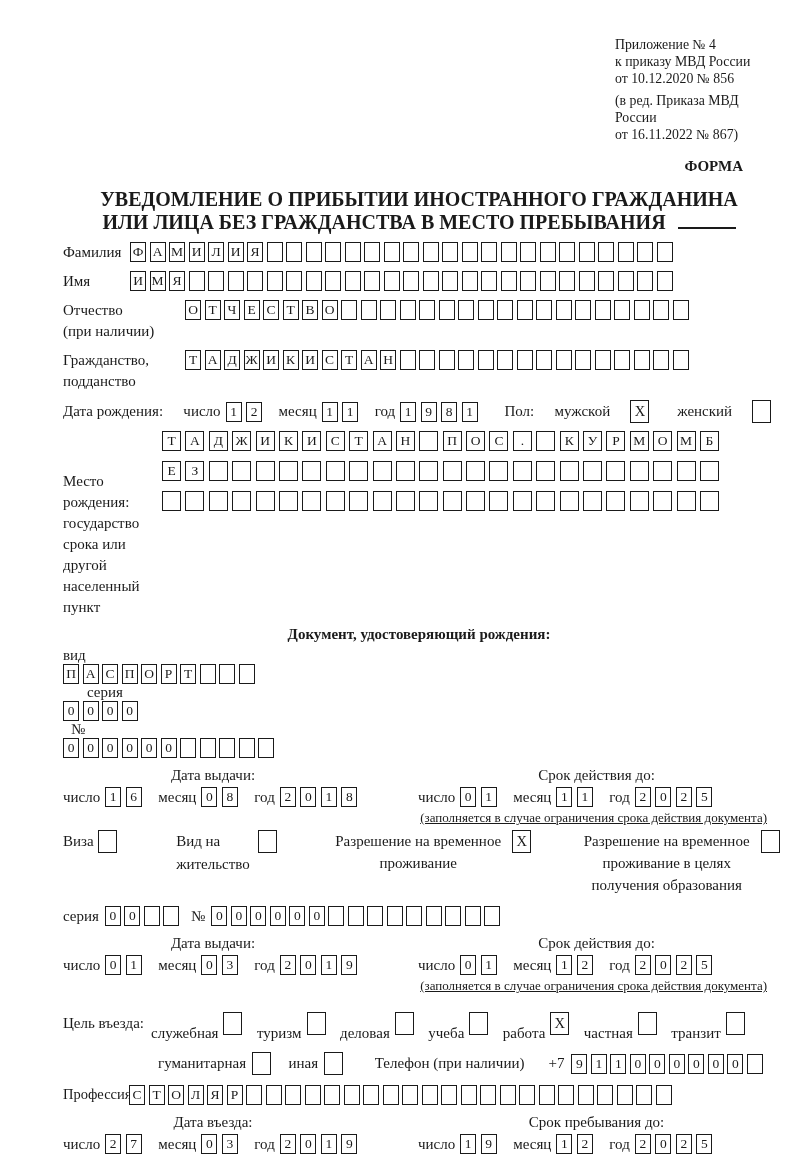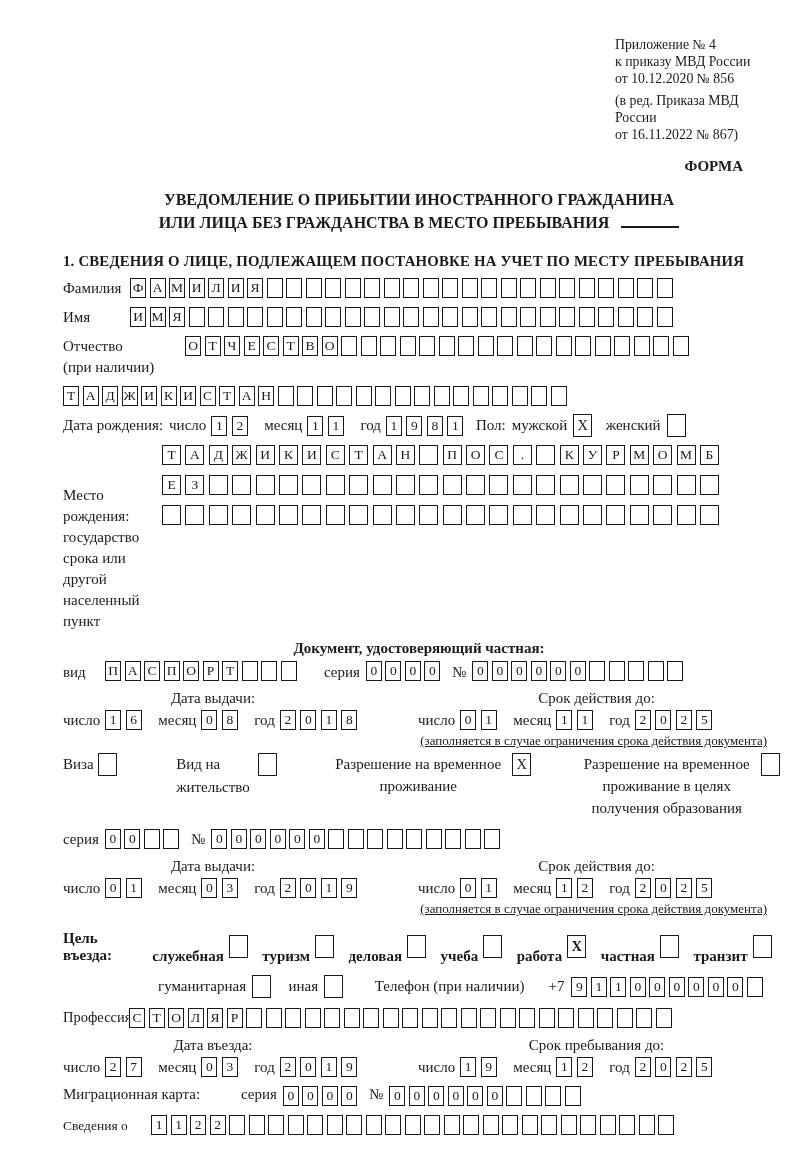--- a/index.html
+++ b/index.html
@@ -11,21 +11,21 @@
     font-size: 15px;
     overflow: hidden;
   }
   .page { padding: 36px 25px 10px 63px; }
 
   .annex { margin-left: 552px; font-size: 13.8px; line-height: 17px; }
   .annex .gap { height: 5px; }
 
   .forma { text-align: right; padding-right: 32px; font-weight: bold; margin-top: 15px; font-size: 15px; }
 
-  .title { text-align: center; font-weight: bold; margin-top: 13px; font-size: 16px; line-height: 23px; }
+  .title { text-align: center; font-weight: bold; margin-top: 13px; font-size: 20px; line-height: 23px; }
   .title-underline { display: inline-block; width: 58px; border-bottom: 2px solid #1a1a1a; margin-left: 12px; }
 
   .section { font-weight: bold; margin-top: 19px; font-size: 14.8px; letter-spacing: 0.2px; white-space: nowrap; }
 
   .frow { display: flex; align-items: flex-start; margin-top: 8px; }
   .flabel { flex: none; line-height: 21px; }
   .lbl-2line div { line-height: 21px; }
   .w67  { width: 67px; }
   .w122 { width: 122px; }
   .w99  { width: 99px; margin-top: 40px; }
@@ -56,21 +56,21 @@
   .restrict-note { text-align: right; font-size: 13px; margin-top: 3px; padding-right: 8px; text-decoration: underline; }
 
   .intro { margin-top: 9px; line-height: 25px; }
 
   .res-options { display: flex; align-items: flex-start; margin-top: 4px; gap: 30px; }
   .opt { display: inline-flex; align-items: flex-start; }
   .opt .olbl { line-height: 23px; }
   .opt-multi { width: 172px; text-align: center; line-height: 22px; }
   .res-options .checkbox { margin-left: 8px; }
 
-  .purpose-row { display: flex; align-items: center; margin-top: 11px; font-weight: bold; }
+  .purpose-row { display: flex; align-items: center; margin-top: 11px; }
   .purpose-row .olbl { margin-left: 11px; margin-right: 5px; margin-top: 20px; }
   .purpose-row .olbl.first { margin-left: 7px; }
 
   .phone-row { display: flex; align-items: center; margin-top: 10px; margin-left: 95px; }
   .phone-row .olbl { margin-right: 6px; }
   .phone-row .tel-label { margin-left: 28px; }
   .phone-row .tel-prefix { margin-left: 24px; margin-right: 7px; }
 
   .rep-block { display: flex; align-items: flex-start; margin-top: 9px; }
 
@@ -96,21 +96,20 @@
 
   <div class="forma">ФОРМА</div>
 
   <div class="title">
     <div>УВЕДОМЛЕНИЕ О ПРИБЫТИИ ИНОСТРАННОГО ГРАЖДАНИНА</div>
     <div>
       <span>ИЛИ ЛИЦА БЕЗ ГРАЖДАНСТВА В МЕСТО ПРЕБЫВАНИЯ</span><span class="title-underline"></span>
     </div>
   </div>
 
-  <div class="section">1. СВЕДЕНИЯ О ЛИЦЕ, ПОДЛЕЖАЩЕМ ПОСТАНОВКЕ НА УЧЕТ ПО МЕСТУ ПРЕБЫВАНИЯ</div>
 
   <div class="frow">
     <div class="flabel w67">Фамилия</div>
     <div class="boxes">
         <span class="box">Ф</span>
         <span class="box">А</span>
         <span class="box">М</span>
         <span class="box">И</span>
         <span class="box">Л</span>
         <span class="box">И</span>
@@ -202,20 +201,24 @@
         <span class="box"></span>
         <span class="box"></span>
         <span class="box"></span>
         <span class="box"></span>
         <span class="box"></span>
         <span class="box"></span>
       </div>
   </div>
 
   <div class="frow">
+    <div class="flabel w122 lbl-2line">
+      <div>Гражданство,</div>
+      <div>подданство</div>
+    </div>
     <div class="boxes">
         <span class="box">Т</span>
         <span class="box">А</span>
         <span class="box">Д</span>
         <span class="box">Ж</span>
         <span class="box">И</span>
         <span class="box">К</span>
         <span class="box">И</span>
         <span class="box">С</span>
         <span class="box">Т</span>
@@ -232,21 +235,21 @@
         <span class="box"></span>
         <span class="box"></span>
         <span class="box"></span>
         <span class="box"></span>
         <span class="box"></span>
         <span class="box"></span>
         <span class="box"></span>
       </div>
   </div>
 
-  <div class="frow" style="align-items:center; ">
+  <div class="frow" style="align-items:center; justify-content:space-between;">
     <span class="mr6">Дата рождения:</span>
     <span class="dg">
       <span class="dlbl">число</span>
       <span class="boxes">
           <span class="box">1</span>
           <span class="box">2</span>
         </span>
       <span class="dlbl">месяц</span>
       <span class="boxes">
           <span class="box">1</span>
@@ -349,23 +352,23 @@
           <span class="box"></span>
           <span class="box"></span>
           <span class="box"></span>
           <span class="box"></span>
           <span class="box"></span>
           <span class="box"></span>
         </div>
     </div>
   </div>
 
-  <div class="dheading" style="font-weight:bold; margin-top:8px; width:100%;">Документ, удостоверяющий частная:</div>
-
-  <div class="frow" style="align-items:flex-end; margin-top:4px;">
+  <div class="dheading" style="font-weight:bold; margin-top:8px; width:100%;">Документ, удостоверяющий рождения:</div>
+
+  <div class="frow" style="align-items:flex-start; margin-top:4px;flex-direction:column;">
     <span style="width:42px;">вид</span>
     <span class="boxes">
         <span class="box">П</span>
         <span class="box">А</span>
         <span class="box">С</span>
         <span class="box">П</span>
         <span class="box">О</span>
         <span class="box">Р</span>
         <span class="box">Т</span>
         <span class="box"></span>

